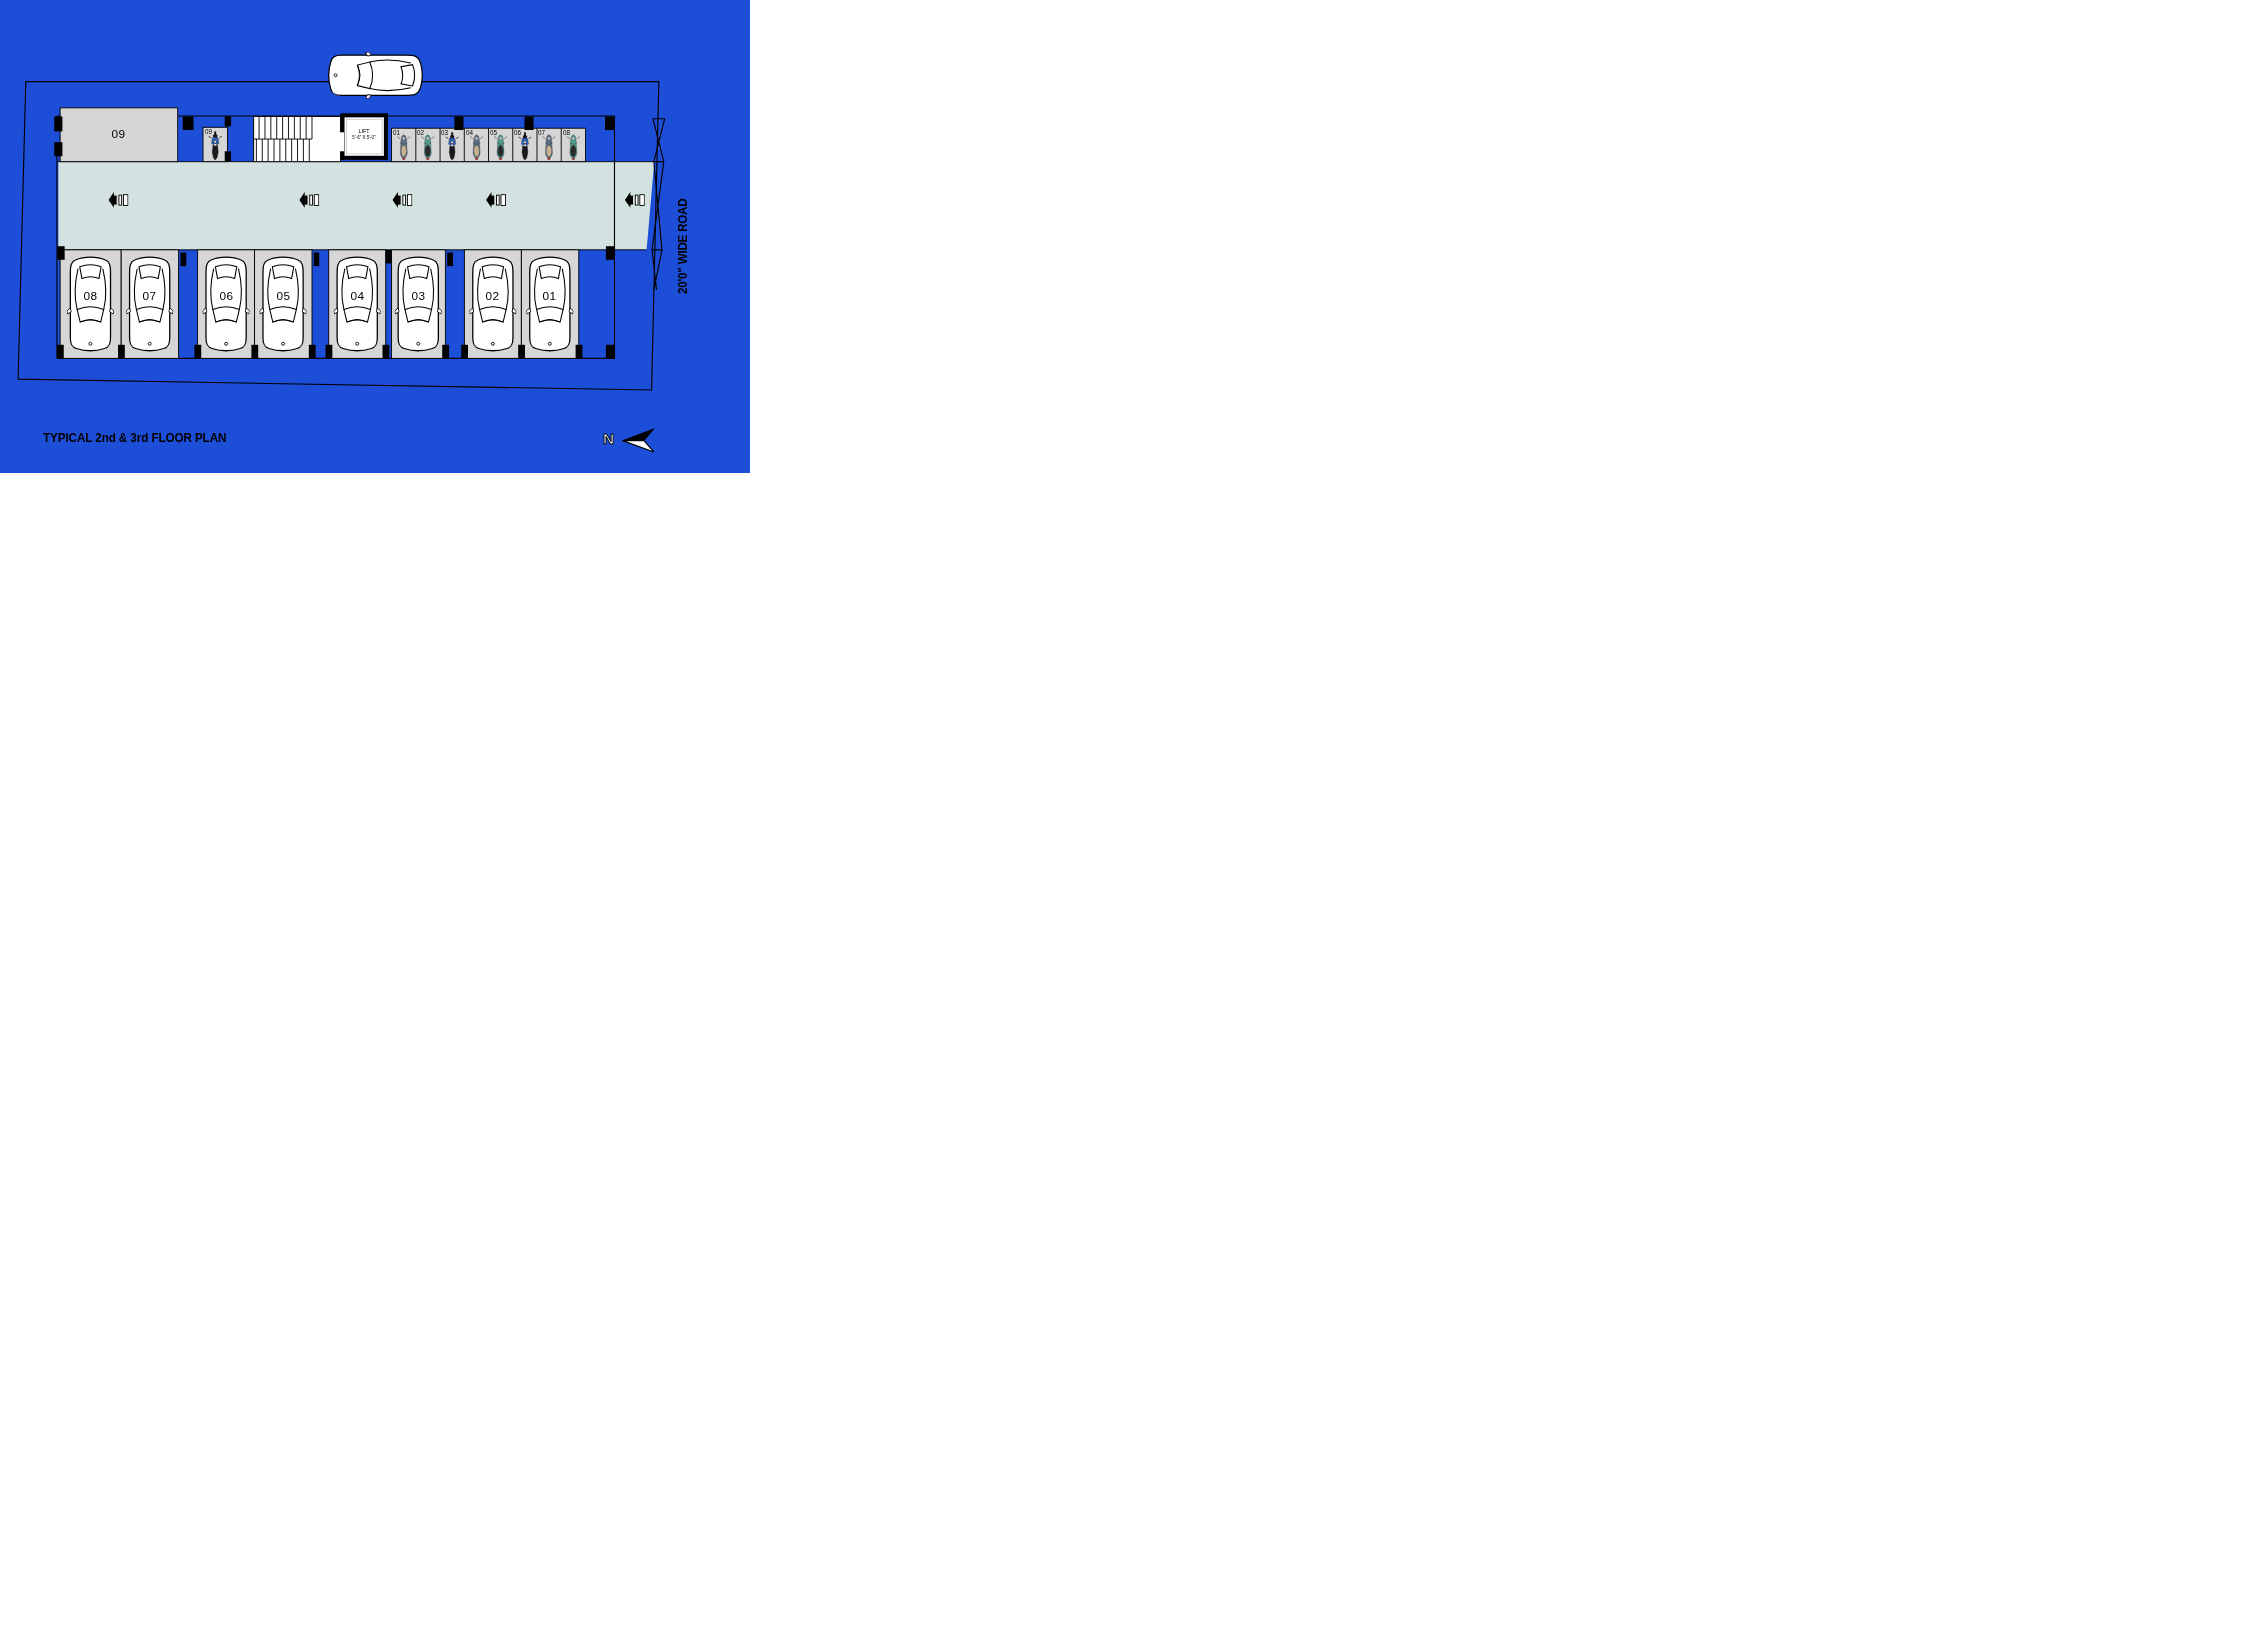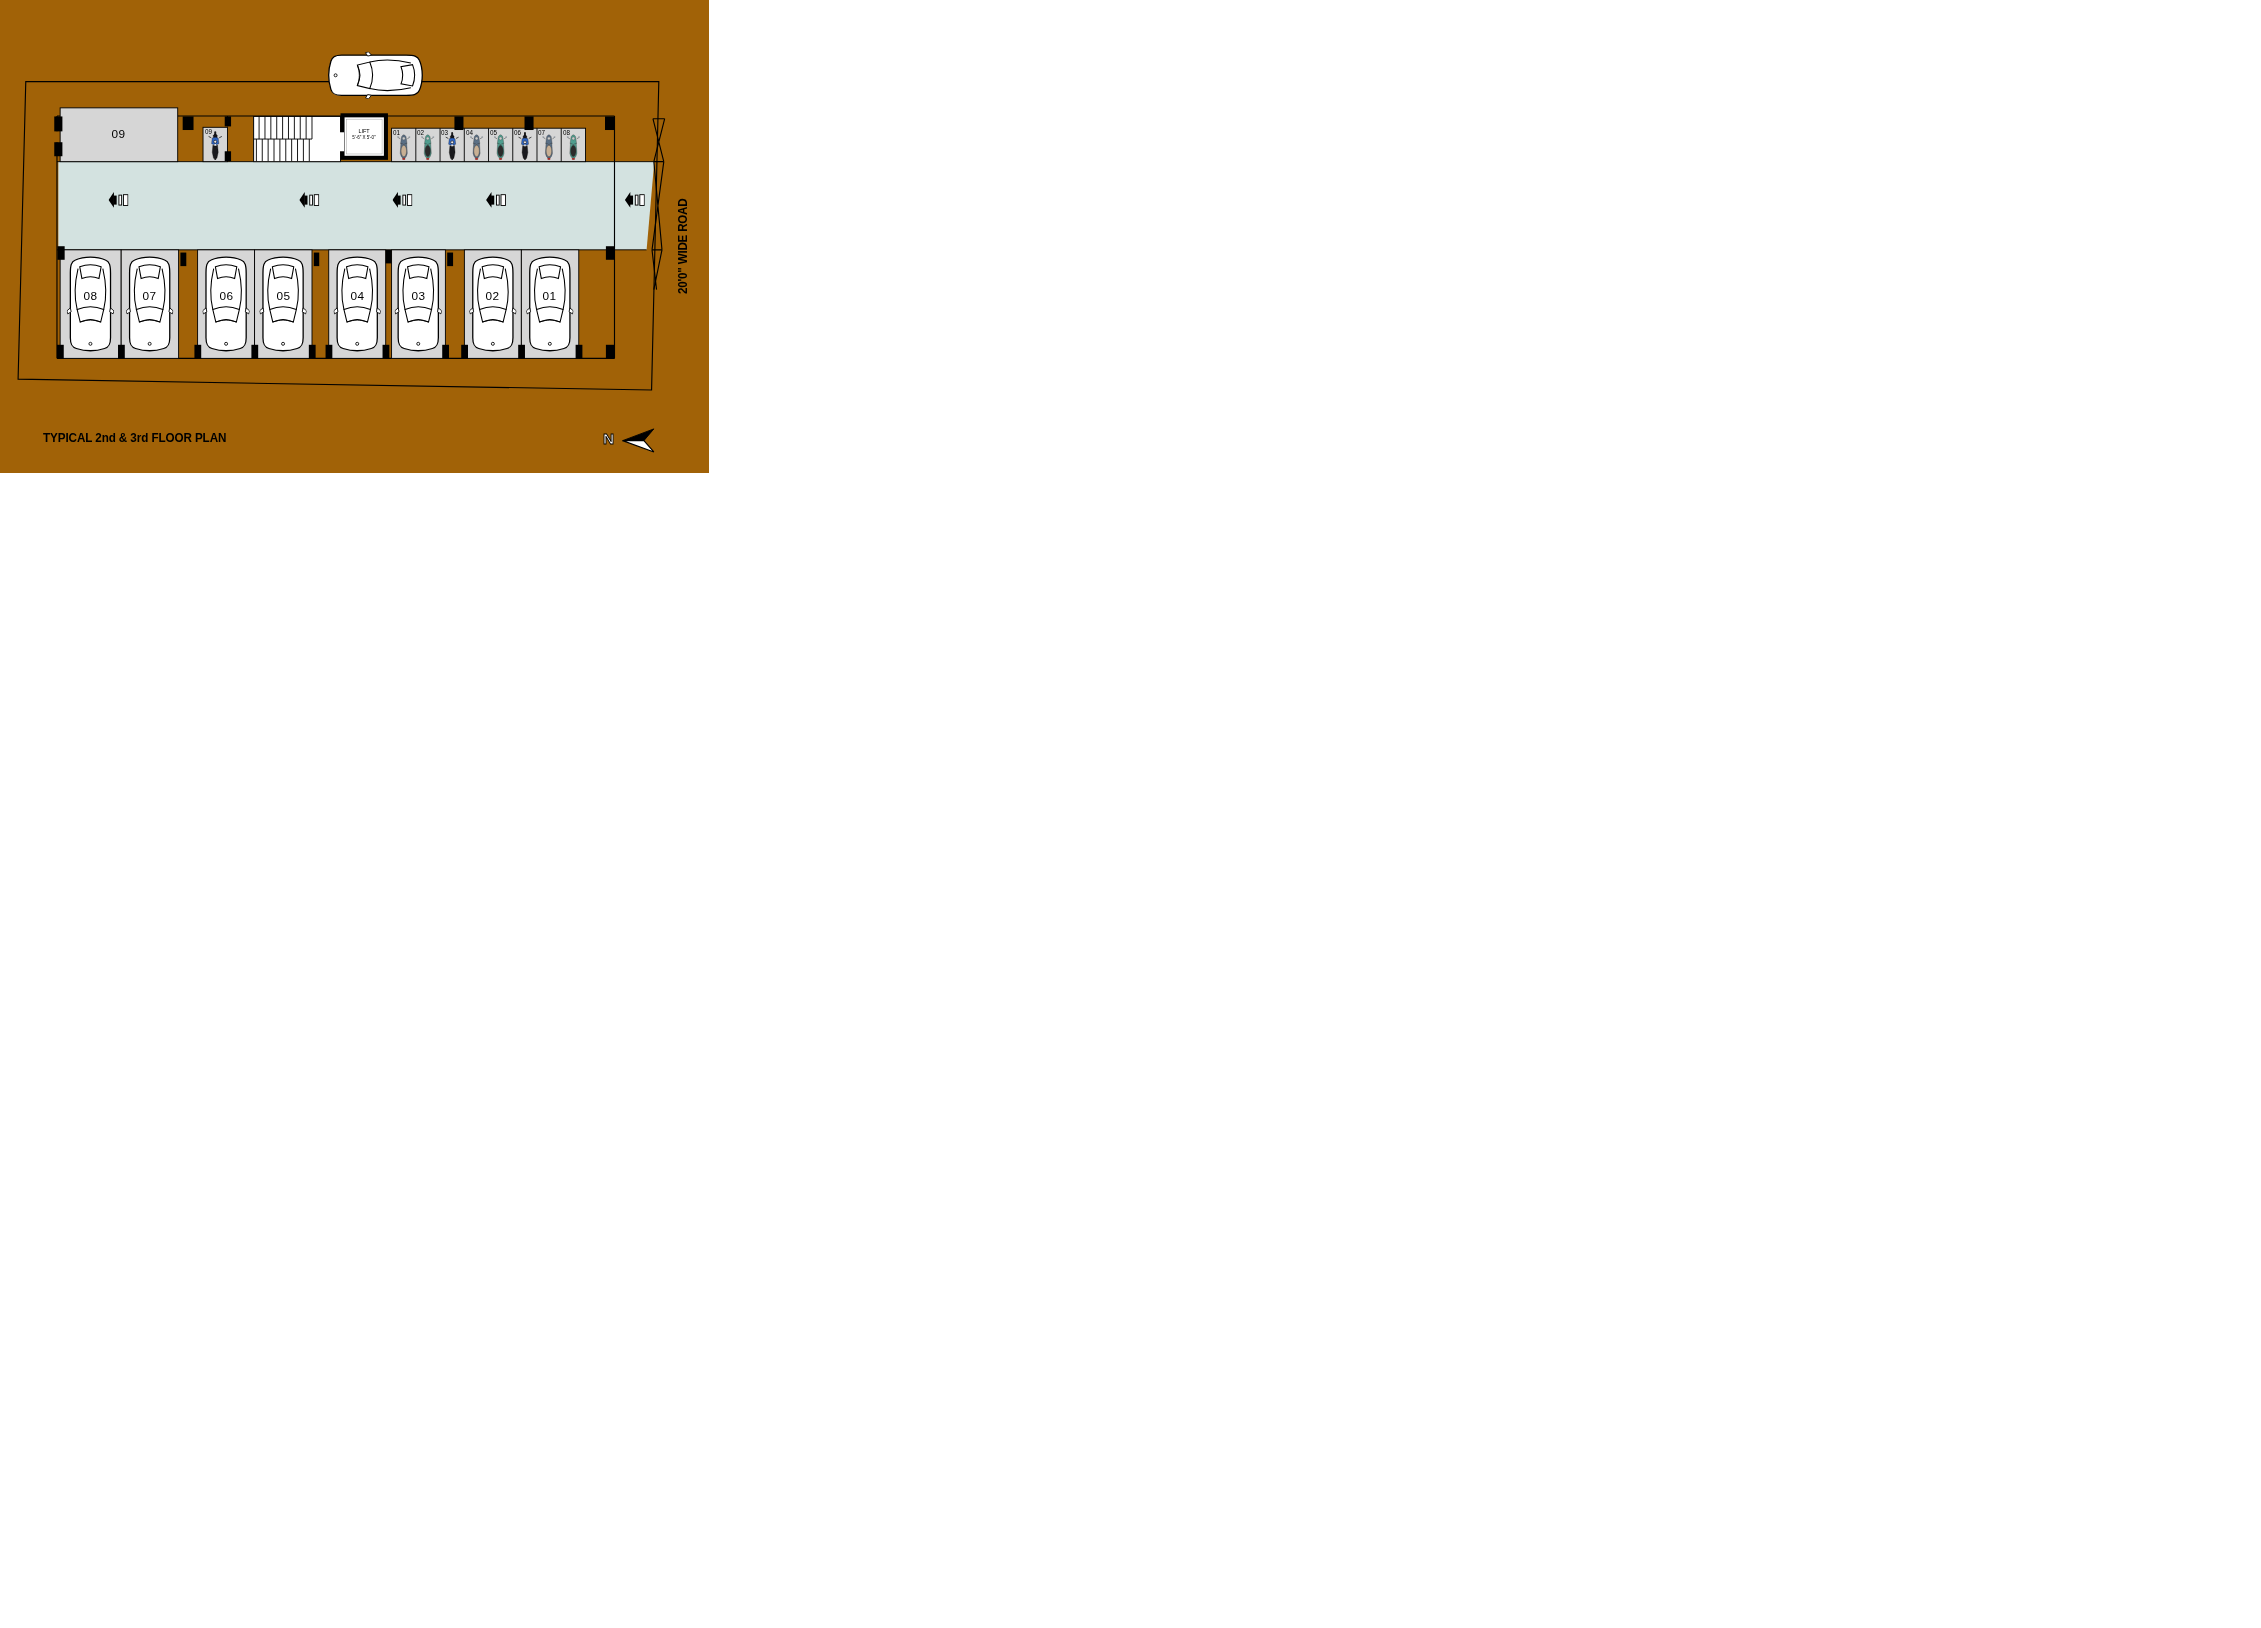--- a/index.html
+++ b/index.html
@@ -1,17 +1,17 @@
 <!DOCTYPE html>
 <html style="font-size:7.2px"><head>
 <meta charset="utf-8">
 <style>
   html,body{margin:0;padding:0;background:#fff;}
-  #stage{position:relative;width:709px;height:473px;background:#a16207;overflow:hidden;
-         font-family:"Liberation Sans",sans-serif;}
+  #stage{position:relative;width:709px;height:473px;background:#1d4ed8;overflow:hidden;
+         font-family:"Liberation Sans",sans-serif;padding-left:41px;}
   #plan-svg{position:absolute;left:0;top:0;}
   .lbl{position:absolute;color:#000;white-space:nowrap;}
   .car-num{width:29px;text-align:center;font-size:11.8px;font-weight:500;letter-spacing:0.5px;}
   .bike-num{font-size:6.3px;font-weight:500;}
   .lift-txt{width:40px;text-align:center;font-size:5.4px;line-height:1.3;}
   .lift-txt .dim{font-size:4.5px;}
   #plan-title{font-size:12.7px;font-weight:bold;transform:scaleX(.92);transform-origin:left bottom;letter-spacing:-0.1px;}
   #road-label{font-size:12.2px;font-weight:bold;transform:rotate(-90deg) scaleX(.95);transform-origin:left top;letter-spacing:-0.2px;}
   #north-letter{font-size:15.4px;font-weight:bold;color:#fff;-webkit-text-stroke:0.9px #000;}
 </style>

